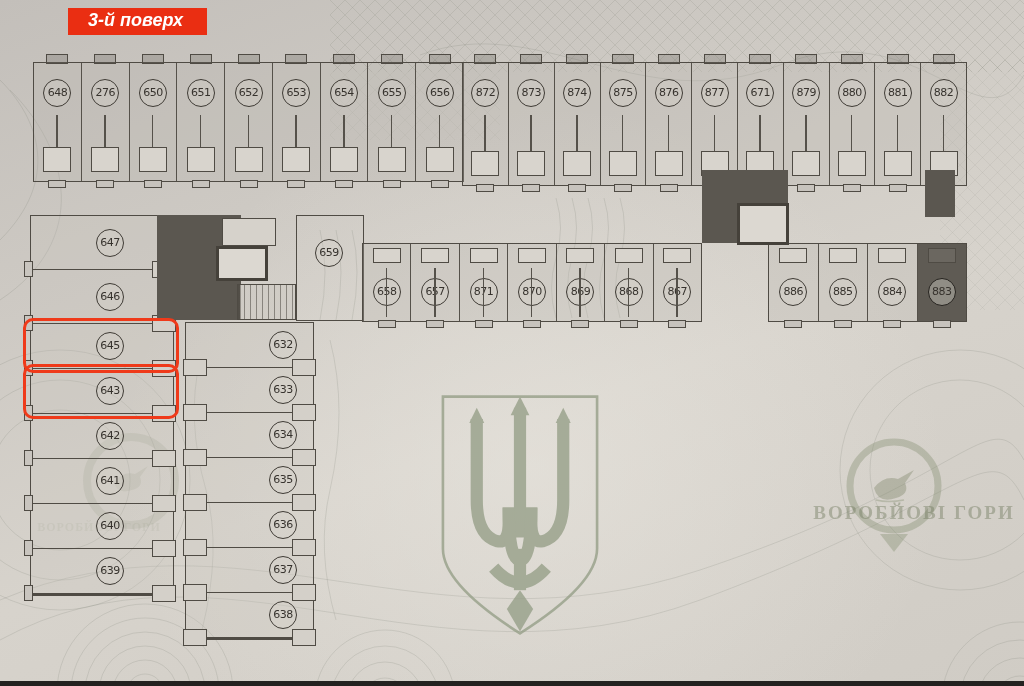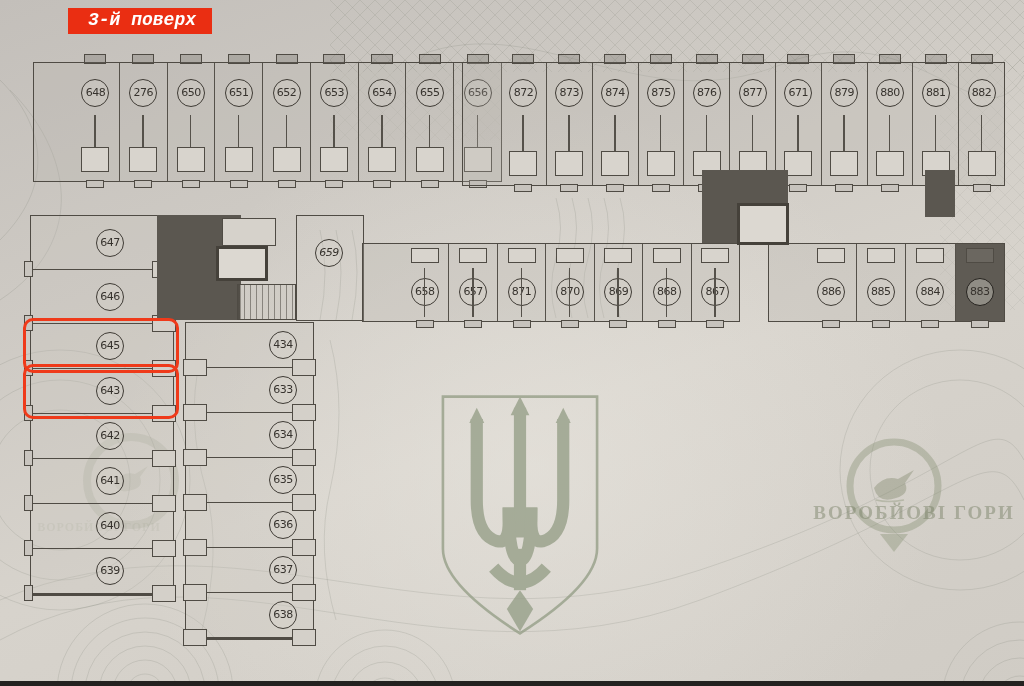--- a/index.html
+++ b/index.html
@@ -10,21 +10,20 @@
       linear-gradient(160deg,#c3bfba 0%,#cdc9c3 28%,#d7d3cc 58%,#d0ccc5 100%);
     font-family:"DejaVu Sans", sans-serif;
   }
   
   .layer{position:absolute; inset:0;}
   #guilloche{z-index:1; pointer-events:none;}
   .band{
     position:absolute; display:flex; z-index:3;
     background:rgba(184,180,174,.28);
     border:1.5px solid #4f4b44;
-    padding-left:38px;
   }
   .apt{ position:relative; flex:1; border-left:1.5px solid #55514a; display:flex; justify-content:center;}
   .apt:first-child{ border-left:none; }
   .num{
     width:26px; height:26px; border:1.6px solid #3f3b35; border-radius:50%;
     font-size:11px; line-height:26px; text-align:center; color:#36322d;
     background:rgba(214,210,203,.25); flex:0 0 auto; align-self:flex-start;
     letter-spacing:-0.5px;
   }
   .top-band .num{ margin-top:16px; }
@@ -59,22 +58,22 @@
   .darkblock{ position:absolute; background:#5b5750; z-index:4; }
   .lightbox{ position:absolute; border:1.5px solid #4f4b44; background:#d6d2cb; z-index:5;}
   .elevator{ position:absolute; border:3px solid #45413a; background:#dcd8d1; z-index:6;}
   .stairs{ position:absolute; border:1.5px solid #4f4b44; z-index:6;
     background:repeating-linear-gradient(90deg, rgba(75,71,64,.55) 0 1.5px, rgba(205,201,194,.5) 1.5px 6px);}
   .outline{ position:absolute; border:1.5px solid #4f4b44; z-index:3;}
   .num.free{ position:absolute; z-index:6; }
   
   #floor-label{
     position:absolute; left:68px; top:8px; z-index:9;
-    background:#ea2e12; color:#ffffff; padding:2px 16px 4px 20px;
-    font-family:Liberation Mono, monospace; font-style:italic; font-weight:bold; font-size:18px;
+    background:#ea2e12; color:#ffffff; padding:2px 24px 4px 20px;
+    font-family:Liberation Sans, sans-serif; font-style:italic; font-weight:bold; font-size:18px;
   }
   .hl-box{ position:absolute; z-index:8; border:3px solid #ef3a1a; border-radius:10px; }
   
   #trident{ position:absolute; left:426px; top:390px; width:188px; height:250px; z-index:2; opacity:.8;}
   #pin-logo{ position:absolute; left:838px; top:434px; width:112px; height:128px; z-index:2;}
   #brand-text{
     position:absolute; left:796px; top:502px; width:236px; z-index:2;
     text-align:center; font-family:"Liberation Serif", serif; font-weight:bold;
     font-size:19px; letter-spacing:2px; color:rgba(110,120,90,.42); white-space:nowrap;
   }
@@ -337,21 +336,21 @@
         <span class="num">882</span>
       </div>
     </div>
 
   <div class="darkblock" style="left:157px; top:215px; width:84px; height:105px;"></div>
   <div class="lightbox" style="left:222px; top:218px; width:52px; height:26px;"></div>
   <div class="elevator" style="left:216px; top:246px; width:46px; height:29px;"></div>
   <div class="stairs" style="left:237px; top:284px; width:57px; height:34px;"></div>
 
   <div class="outline" style="left:296px; top:215px; width:66px; height:104px;"></div>
-  <span class="num free" style="left:315px; top:239px;font-style:italic;">659</span>
+  <span class="num free" style="left:315px; top:239px;">659</span>
 
   <div class="band mid-band" style="left:362px; top:243px; width:338px; height:77px;">
 
       <div class="apt">
         <span class="roombox"></span>
         <span class="vwall"></span>
         <span class="tickb"></span>
         <span class="num">658</span>
       </div>
 
@@ -477,21 +476,21 @@
       <div class="hcell">
         <span class="num">639</span>
         <span class="endbox r"></span>
         <span class="ltick"></span>
       </div>
     </div>
 
   <div class="vcol inner" style="left:185px; top:322px; width:127px;">
 
       <div class="hcell">
-        <span class="num">434</span>
+        <span class="num">632</span>
         <span class="endbox l"></span>
         <span class="endbox r"></span>
       </div>
 
       <div class="hcell">
         <span class="num">633</span>
         <span class="endbox l"></span>
         <span class="endbox r"></span>
       </div>
 

